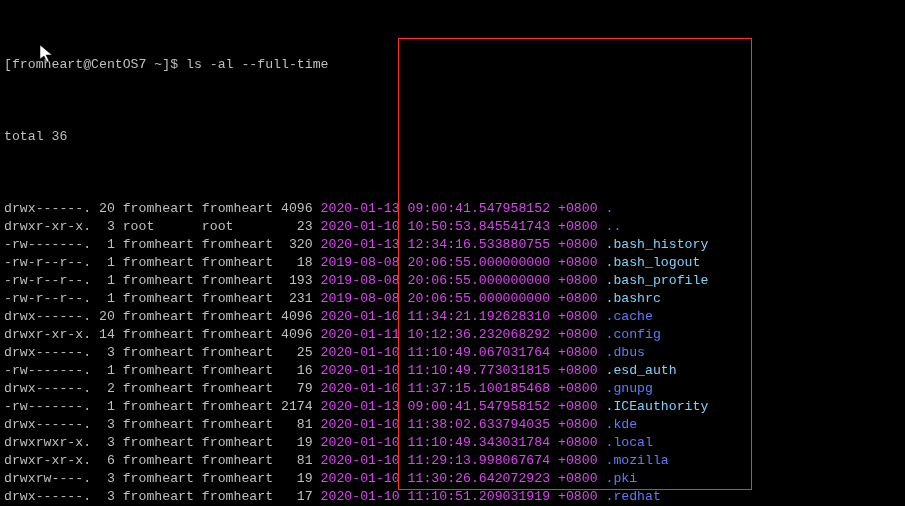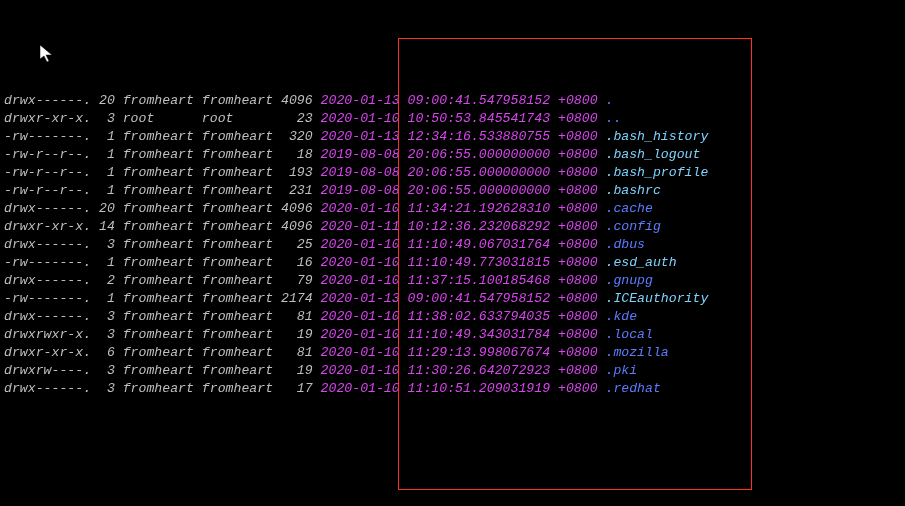--- a/index.html
+++ b/index.html
@@ -17,21 +17,21 @@
     white-space: pre;
     padding: 2px 4px;
     color: #bfbfbf;
     position: relative;
   }
   .prompt { color: #bfbfbf; }
   .total  { color: #bfbfbf; }
   .dir    { color: #5c7cff; }
   .file   { color: #7dd3fc; }
   .time-col { color: #d946ef; }
-  .row { display: flex; flex-direction: row; font-style: italic; }
+  .row { display: flex; flex-direction: row; }
   .highlight-box {
     position: absolute;
     top: 38px;
     left: 398px;
     width: 354px;
     height: 452px;
     border: 1px solid #ff3024;
     pointer-events: none;
     box-sizing: border-box;
   }
@@ -40,21 +40,23 @@
     top: 45px;
     left: 40px;
     pointer-events: none;
   }
 </style>
 </head>
 <body>
 
 <div class="terminal">
 
+  <div class="prompt">[fromheart@CentOS7 ~]$ ls -al --full-time</div>
 
+  <div class="total">total 36</div>
 
   <div id="listing"><div class="row"><span>drwx------. 20 fromheart fromheart 4096 </span><span class="time-col">2020-01-13 09:00:41.547958152 +0800 </span><span class="dir">.</span></div><div class="row"><span>drwxr-xr-x.  3 root      root        23 </span><span class="time-col">2020-01-10 10:50:53.845541743 +0800 </span><span class="dir">..</span></div><div class="row"><span>-rw-------.  1 fromheart fromheart  320 </span><span class="time-col">2020-01-13 12:34:16.533880755 +0800 </span><span class="file">.bash_history</span></div><div class="row"><span>-rw-r--r--.  1 fromheart fromheart   18 </span><span class="time-col">2019-08-08 20:06:55.000000000 +0800 </span><span class="file">.bash_logout</span></div><div class="row"><span>-rw-r--r--.  1 fromheart fromheart  193 </span><span class="time-col">2019-08-08 20:06:55.000000000 +0800 </span><span class="file">.bash_profile</span></div><div class="row"><span>-rw-r--r--.  1 fromheart fromheart  231 </span><span class="time-col">2019-08-08 20:06:55.000000000 +0800 </span><span class="file">.bashrc</span></div><div class="row"><span>drwx------. 20 fromheart fromheart 4096 </span><span class="time-col">2020-01-10 11:34:21.192628310 +0800 </span><span class="dir">.cache</span></div><div class="row"><span>drwxr-xr-x. 14 fromheart fromheart 4096 </span><span class="time-col">2020-01-11 10:12:36.232068292 +0800 </span><span class="dir">.config</span></div><div class="row"><span>drwx------.  3 fromheart fromheart   25 </span><span class="time-col">2020-01-10 11:10:49.067031764 +0800 </span><span class="dir">.dbus</span></div><div class="row"><span>-rw-------.  1 fromheart fromheart   16 </span><span class="time-col">2020-01-10 11:10:49.773031815 +0800 </span><span class="file">.esd_auth</span></div><div class="row"><span>drwx------.  2 fromheart fromheart   79 </span><span class="time-col">2020-01-10 11:37:15.100185468 +0800 </span><span class="dir">.gnupg</span></div><div class="row"><span>-rw-------.  1 fromheart fromheart 2174 </span><span class="time-col">2020-01-13 09:00:41.547958152 +0800 </span><span class="file">.ICEauthority</span></div><div class="row"><span>drwx------.  3 fromheart fromheart   81 </span><span class="time-col">2020-01-10 11:38:02.633794035 +0800 </span><span class="dir">.kde</span></div><div class="row"><span>drwxrwxr-x.  3 fromheart fromheart   19 </span><span class="time-col">2020-01-10 11:10:49.343031784 +0800 </span><span class="dir">.local</span></div><div class="row"><span>drwxr-xr-x.  6 fromheart fromheart   81 </span><span class="time-col">2020-01-10 11:29:13.998067674 +0800 </span><span class="dir">.mozilla</span></div><div class="row"><span>drwxrw----.  3 fromheart fromheart   19 </span><span class="time-col">2020-01-10 11:30:26.642072923 +0800 </span><span class="dir">.pki</span></div><div class="row"><span>drwx------.  3 fromheart fromheart   17 </span><span class="time-col">2020-01-10 11:10:51.209031919 +0800 </span><span class="dir">.redhat</span></div></div>
 
   <div class="highlight-box"></div>
 
   <svg class="cursor-arrow" width="18" height="18">
     <polygon points="0,0 0,14 4,11 7,17 9,16 6,10 12,10" fill="#ffffff" stroke="#000" stroke-width="0.5"></polygon>
   </svg>
 
   

